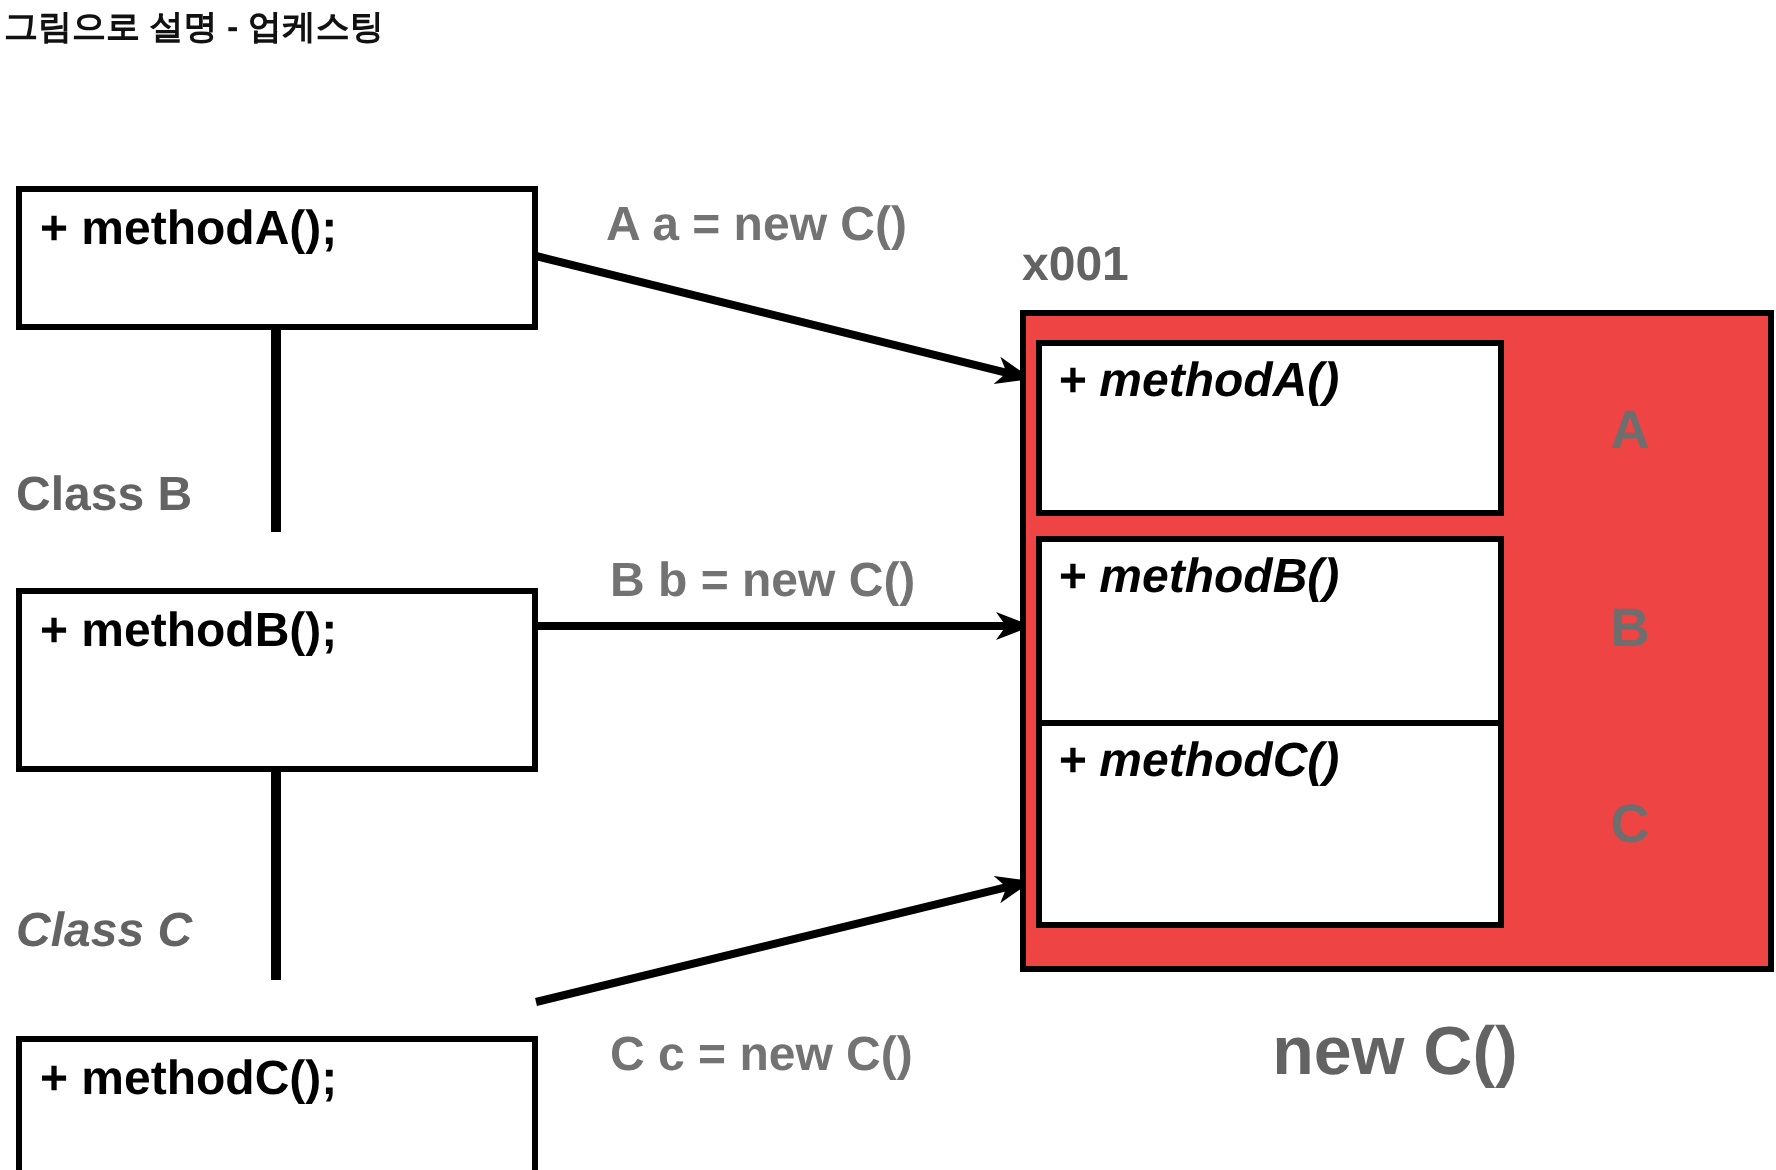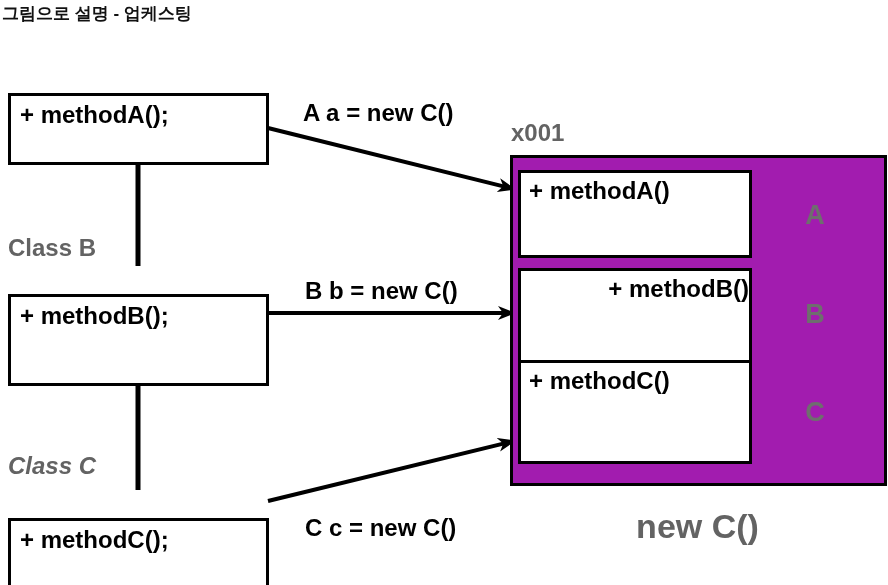--- a/index.html
+++ b/index.html
@@ -42,52 +42,53 @@
     font-size: 24px;
     font-weight: bold;
     color: #000000;
     padding: 5px 0 0 9px;
     margin-top: 28px;
   }
   .assign-label {
     position: absolute;
     font-size: 24px;
     font-weight: bold;
-    color: #000000;
+    color: #737373;
     white-space: nowrap;
   }
   .addr-label {
     position: absolute;
     left: 511px; top: 119px;
     font-size: 24px;
     font-weight: bold;
     color: #636363;
   }
   .obj-box {
     position: absolute;
     left: 510px; top: 155px;
     width: 377px; height: 331px;
     border: 3px solid #000000;
-    background: #a21caf;
+    background: #ef4444;
     box-sizing: border-box;
+    font-style: italic;
   }
   .slot {
     position: absolute;
     left: 5px;
     width: 234px;
     border: 3px solid #000000;
     background: #ffffff;
     box-sizing: border-box;
     font-size: 24px;
     font-weight: bold;
     color: #000000;
     padding: 4px 0 0 8px;
   }
   .slot-a { top: 12px;  height: 88px; }
-  .slot-b { top: 110px; height: 99px; text-align: right; }
+  .slot-b { top: 110px; height: 99px; }
   .slot-c { top: 202px; height: 104px; }
   .origin-letter {
     position: absolute;
     left: 795px;
     width: 40px;
     text-align: center;
     font-size: 27px;
     font-weight: bold;
     color: #6e6e6e;
   }

